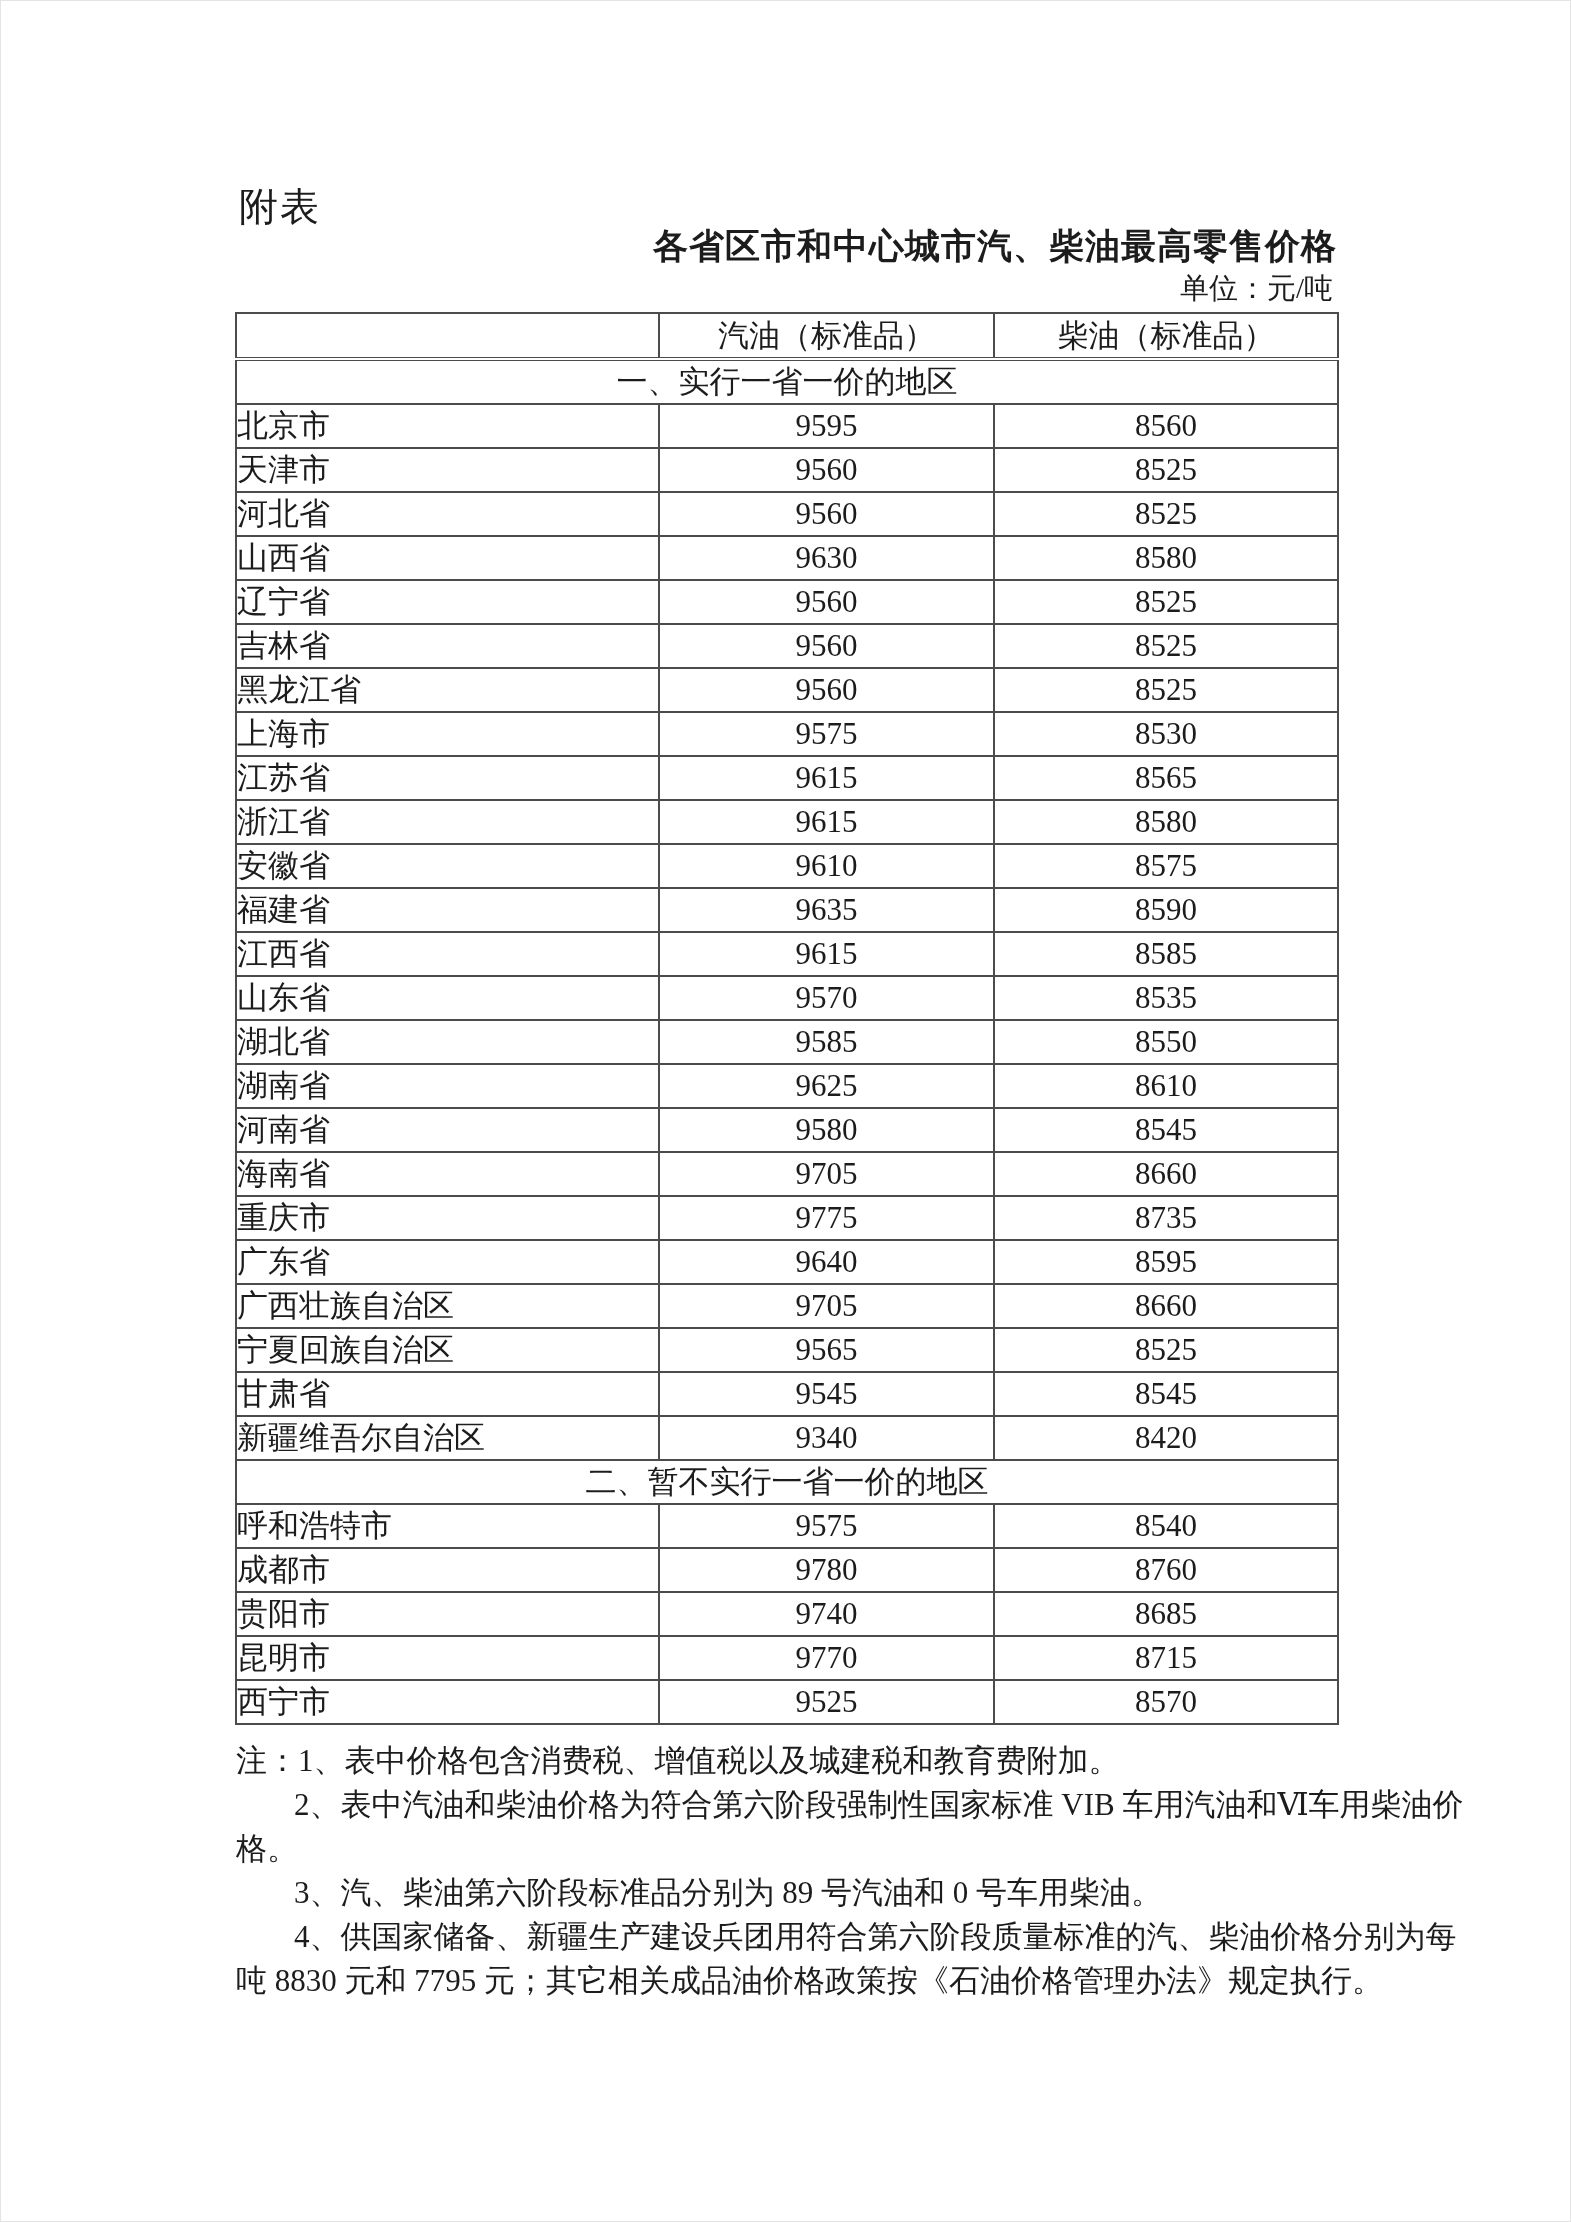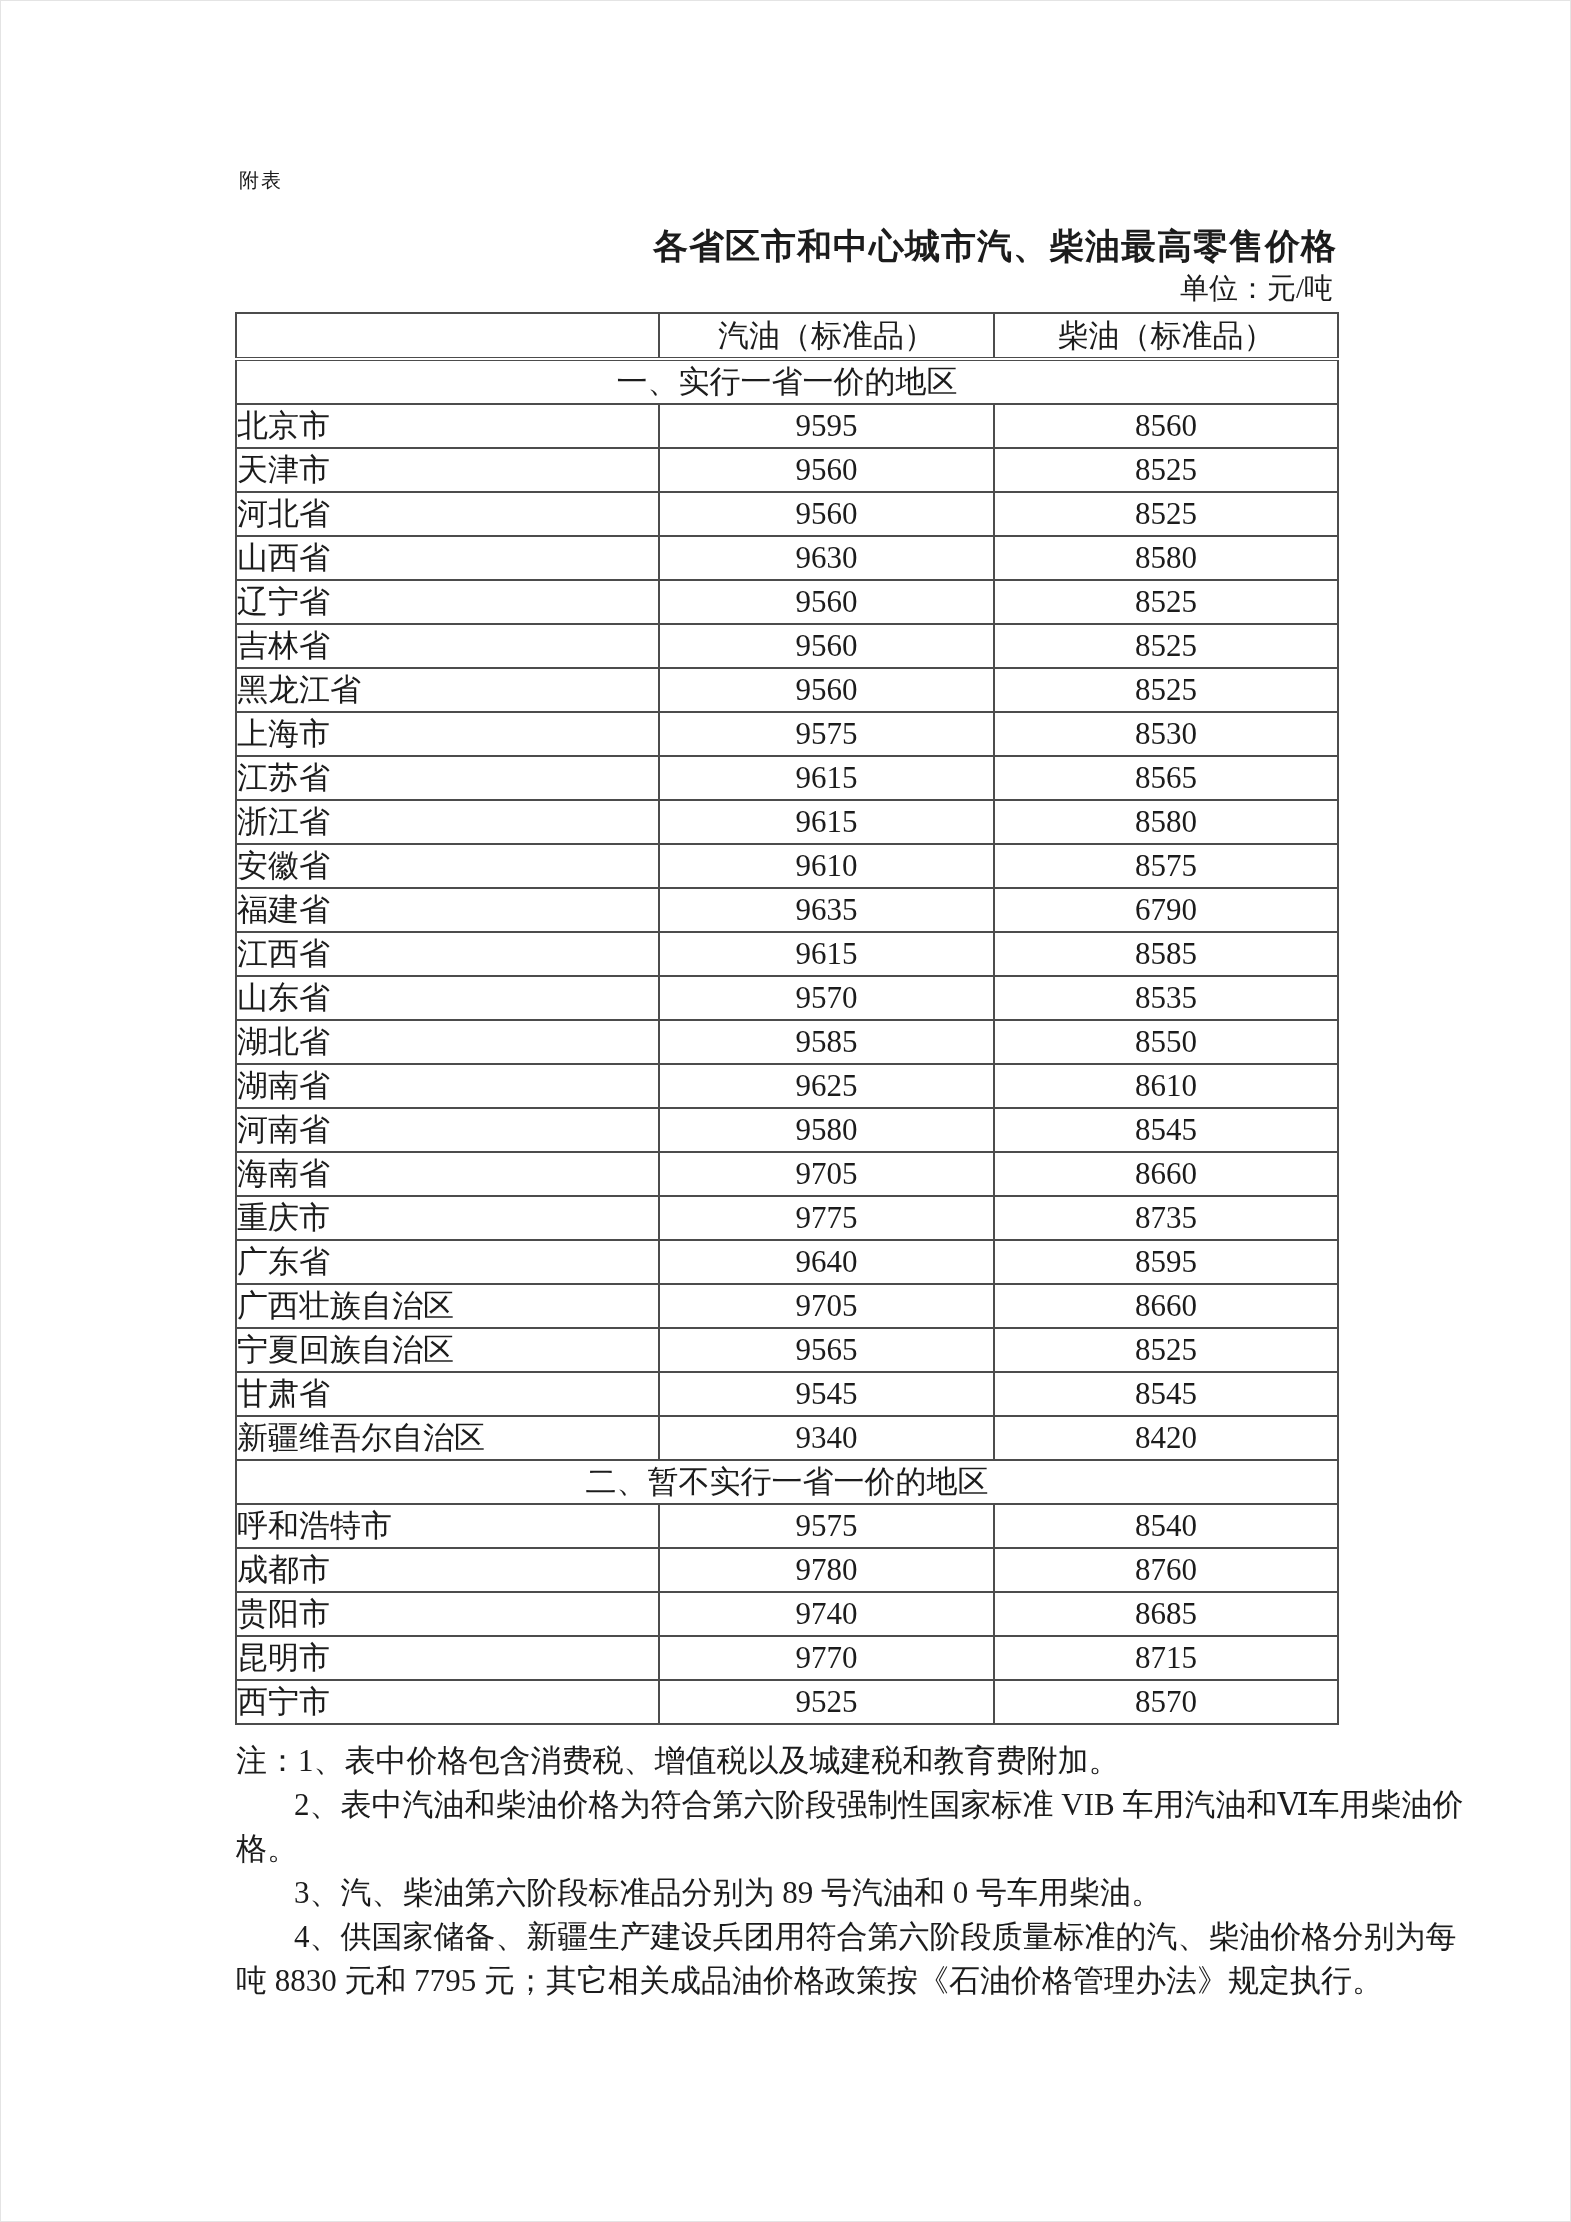--- a/index.html
+++ b/index.html
@@ -6,22 +6,22 @@
   .page {
     position:relative;
     width:1571px; height:2222px;
     background:#ffffff;
     box-shadow: inset 0 0 0 1px #e4e4e4;
     font-family:"Liberation Serif","DejaVu Serif","DejaVu Sans",serif;
     color:#1c1c1c;
     overflow:hidden;
   }
   .doc-label {
-    position:absolute; left:239px; top:167px;
-    font-size:20px; letter-spacing:2px;
+    position:absolute; left:239px; top:180px;
+    font-size:39px; letter-spacing:2px;
   }
   .doc-title {
     position:absolute; left:235px; top:223px; width:1102px;
     text-align:right;
     font-size:35px; font-weight:bold;
     font-family:"Liberation Sans","DejaVu Sans",sans-serif;
     letter-spacing:1px;
   }
   .unit-label {
     position:absolute; left:235px; top:269px; width:1098px;
@@ -135,21 +135,21 @@
           <td class="num-cell">8580</td>
         </tr>
         <tr>
           <td class="region-cell">安徽省</td>
           <td class="num-cell">9610</td>
           <td class="num-cell">8575</td>
         </tr>
         <tr>
           <td class="region-cell">福建省</td>
           <td class="num-cell">9635</td>
-          <td class="num-cell">6790</td>
+          <td class="num-cell">8590</td>
         </tr>
         <tr>
           <td class="region-cell">江西省</td>
           <td class="num-cell">9615</td>
           <td class="num-cell">8585</td>
         </tr>
         <tr>
           <td class="region-cell">山东省</td>
           <td class="num-cell">9570</td>
           <td class="num-cell">8535</td>

